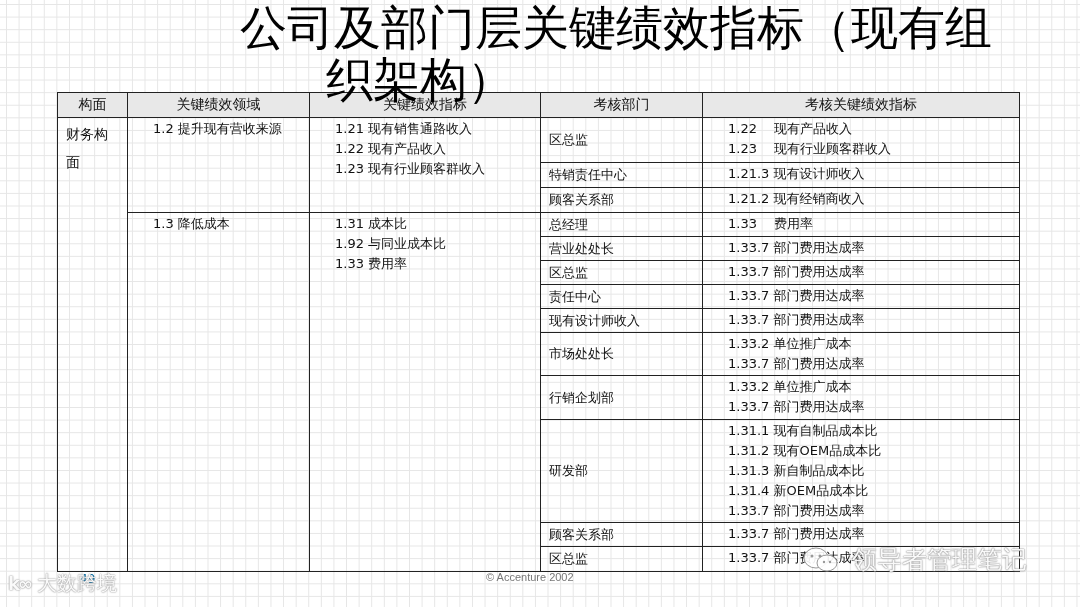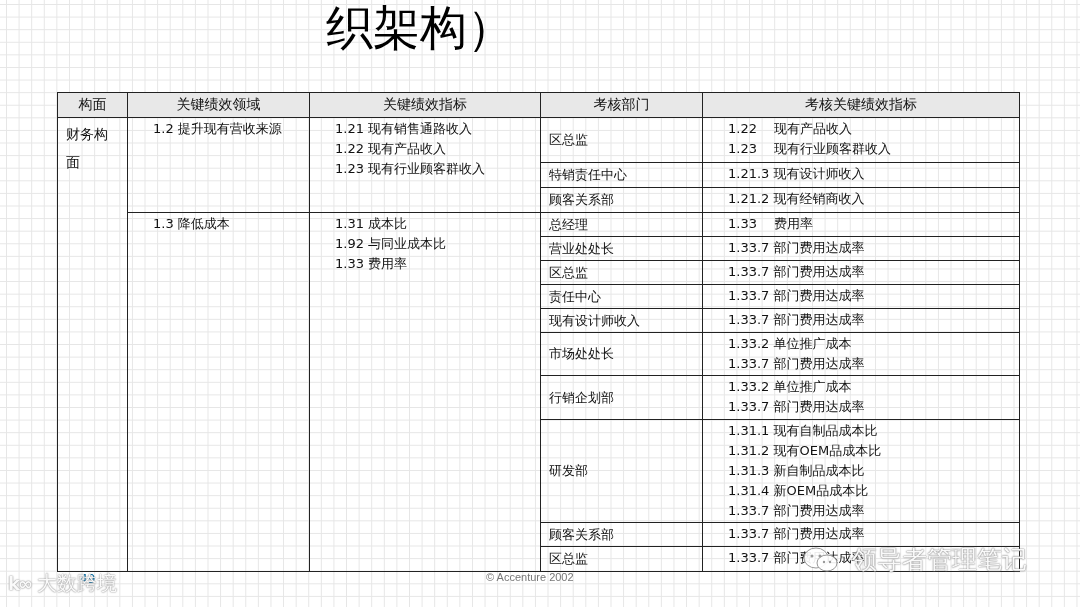--- a/index.html
+++ b/index.html
@@ -93,20 +93,21 @@
     z-index: 6;
   }
   .wechat-icon {
     width: 38px; height: 28px; position: relative;
   }
 </style>
 </head>
 <body>
 
 <div class="title">
+  <span>公司及部门层关键绩效指标（现有组</span>
   <span class="line2">织架构）</span>
 </div>
 
 <table class="kpi">
   <colgroup>
     <col class="c1">
       <col class="c2">
       <col class="c3">
       <col class="c4">
       <col class="c5">

